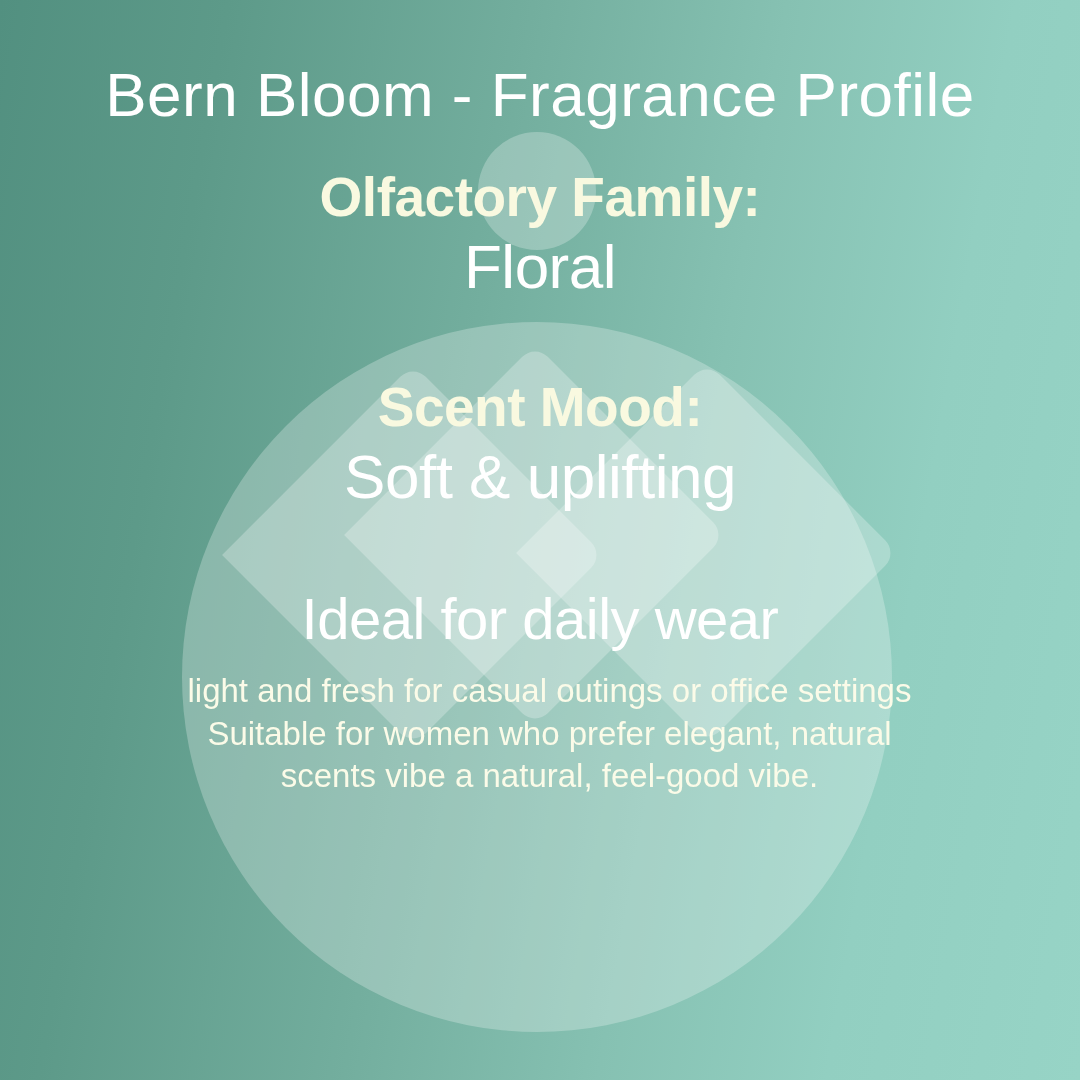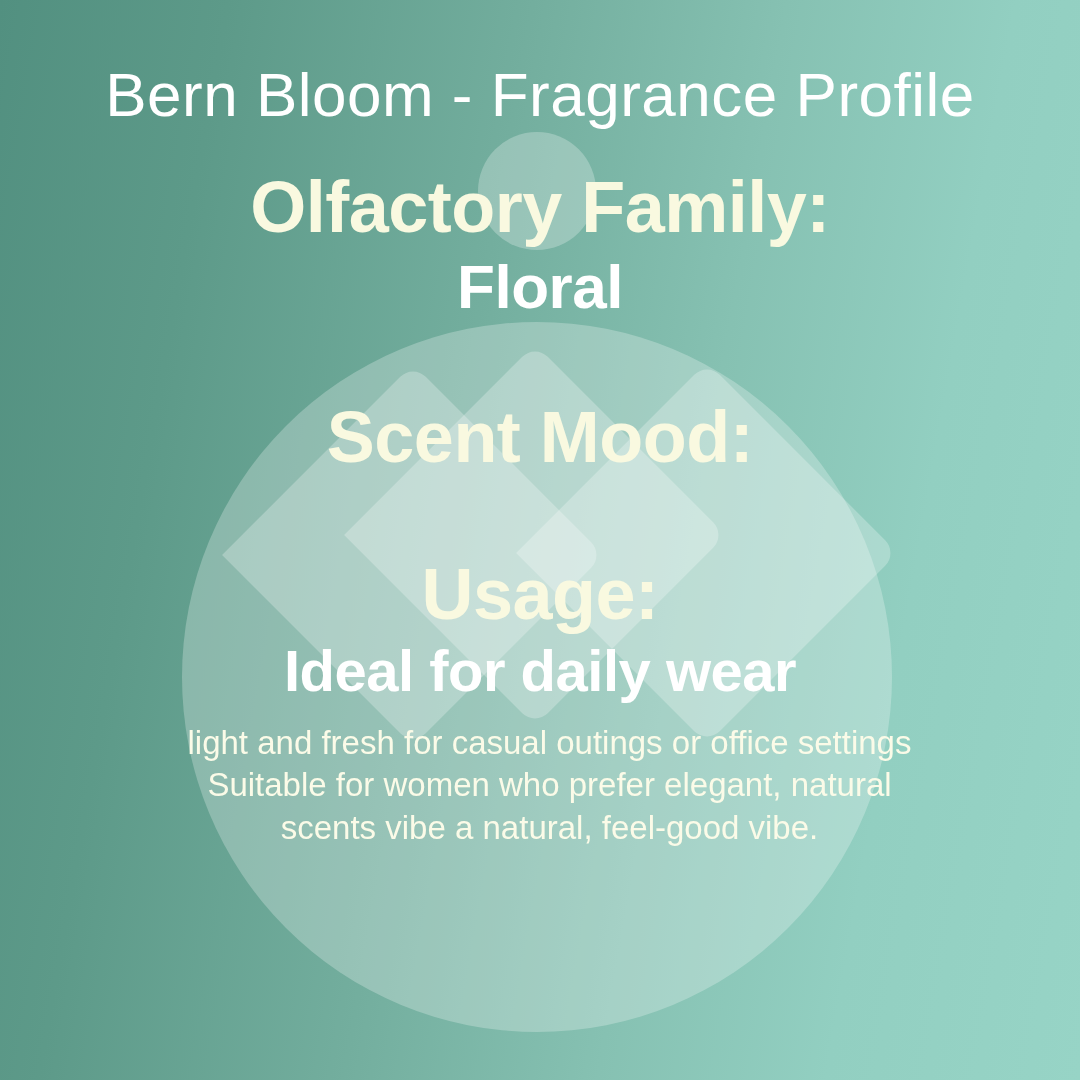--- a/index.html
+++ b/index.html
@@ -96,30 +96,30 @@
   }
 
   .field {
     width: 100%;
     text-align: center;
   }
   .field + .field { margin-top: 72px; }
 
   .field-label {
     display: block;
-    font-size: 72px;
+    font-size: 55px;
     font-weight: bold;
     color: #f9f9e0;
     line-height: 1.18;
     letter-spacing: -0.5px;
   }
   .field-value {
     display: block;
     font-size: 62px;
-    font-weight: bold;
+    font-weight: normal;
     color: #ffffff;
     line-height: 1.18;
     letter-spacing: -0.5px;
     text-align: center;
   }
   .field-value.xl { font-size: 58px; }
 
   .description {
     margin-top: 16px;
     width: 100%;
@@ -154,24 +154,24 @@
 
     <div class="fields">
 
       <div class="field">
         <span class="field-label">Olfactory Family:</span>
         <span class="field-value">Floral</span>
       </div>
 
       <div class="field">
         <span class="field-label">Scent Mood:</span>
+        <span class="field-value">Soft &amp; uplifting</span>
       </div>
 
       <div class="field">
-        <span class="field-label">Usage:</span>
         <span class="field-value xl">Ideal for daily wear</span>
       </div>
 
     </div>
 
     <div class="description">
       <span class="desc-line">light and fresh for casual outings or office settings</span>
       <span class="desc-line">Suitable for women who prefer elegant, natural</span>
       <span class="desc-line">scents vibe a natural, feel-good vibe.</span>
     </div>

